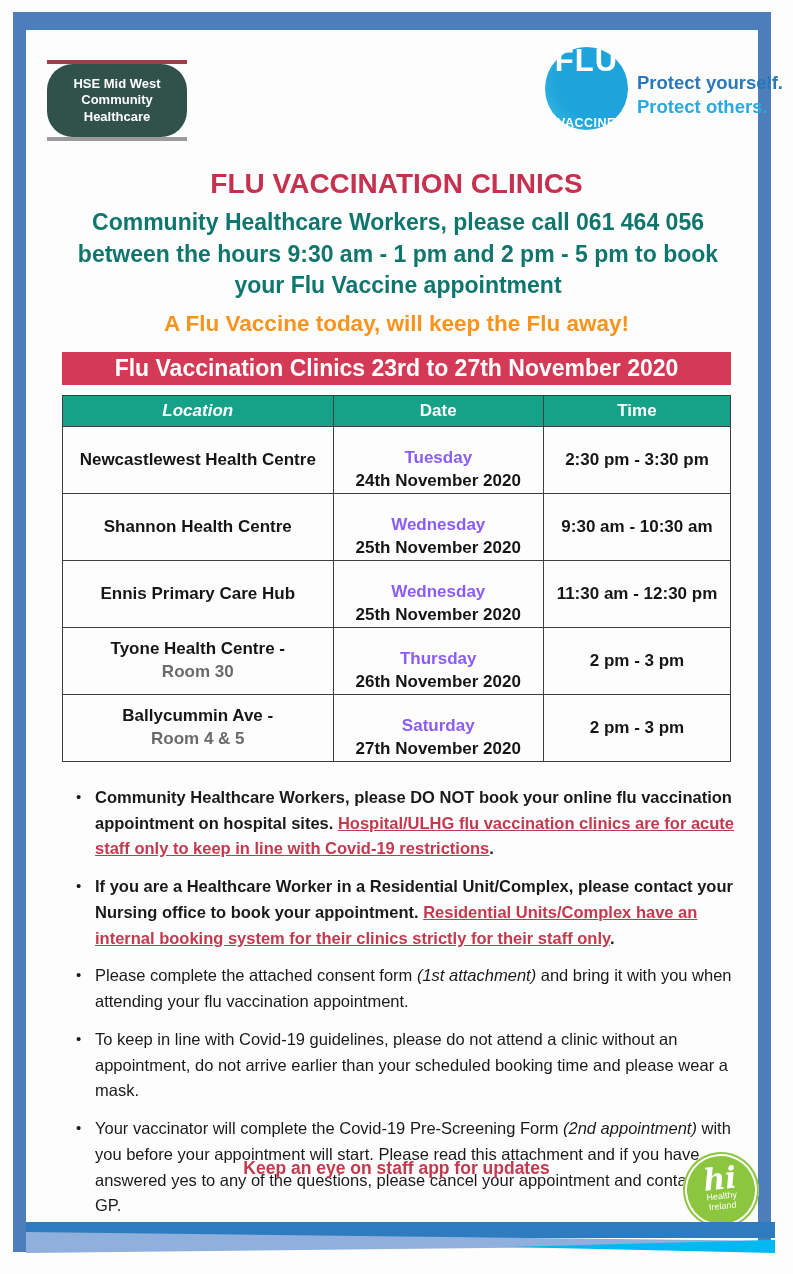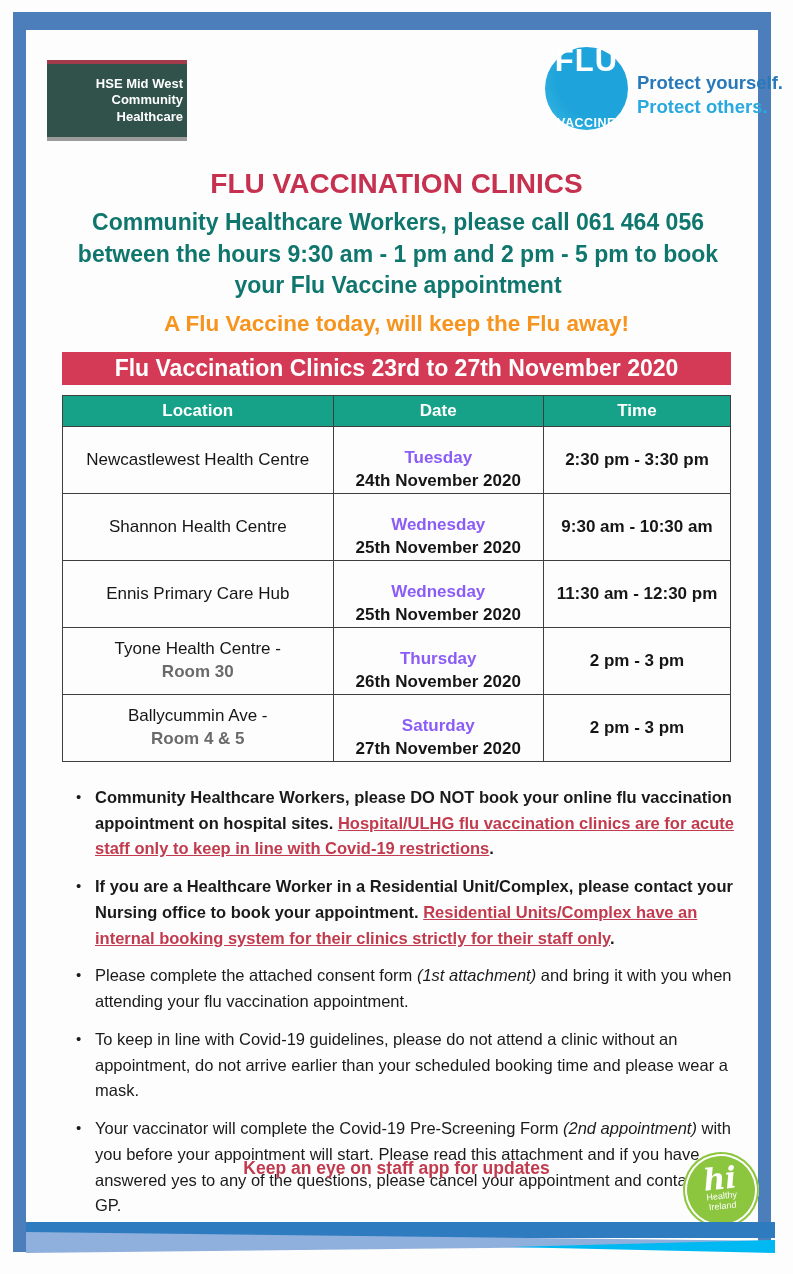--- a/index.html
+++ b/index.html
@@ -16,22 +16,22 @@
   .frame-left  { position:absolute; left:13px;  top:12px;  width:13px;  height:1240px; background:#4d7ebc; }
   .frame-right { position:absolute; left:758px; top:12px;  width:13px;  height:1240px; background:#4d7ebc; }
   .footer-deco { position:absolute; left:0; top:1212px; width:793px; height:50px; }
 
   
   .hse-logo {
     position:absolute; left:47px; top:60px; width:140px;
     border-top:4px solid #a23b4b; border-bottom:4px solid #9b9b9b;
   }
   .hse-logo-box {
-    background:#30524a; color:#fff; text-align:right;
-    font-size:13px; font-weight:bold; line-height:1.25; padding:12px 4px;
+    background:#30524a; color:#fff; text-align:center;
+    font-size:13px; font-weight:bold; line-height:1.25; padding:12px 4px;border-radius:26px;
   }
   .flu-logo {
     position:absolute; left:545px; top:47px; width:83px; height:83px;
     border-radius:50%;
     background:radial-gradient(circle at 62% 38%, #1ea4da 55%, #3fbbe6 100%);
     display:flex; flex-direction:column; align-items:center; justify-content:space-between;
     color:#fff; text-align:center;
   }
   .flu-logo .flu-big   { font-size:31px; font-weight:bold; letter-spacing:1px; line-height:0.9; }
   .flu-logo .flu-small { font-size:12.5px; font-weight:bold; letter-spacing:0.5px; }
@@ -62,24 +62,24 @@
   .clinic-table {
     position:absolute; left:62px; top:395px; width:669px;
     border-collapse:collapse; table-layout:fixed;
   }
   .clinic-table th, .clinic-table td { border:1px solid #3f3f3f; }
   .clinic-table th {
     background:#16a289; color:#fff; font-size:17px; font-weight:bold;
     height:31px; text-align:center;
   }
   .clinic-table td { height:67px; text-align:center; vertical-align:middle; font-size:17px; }
-  .col-loc  { width:40.5%; }
+  .col-loc  { width:40.5%;font-style:italic; }
   .col-date { width:31.5%; }
   .col-time { width:28%; }
-  .loc-main  { font-weight:normal; color:#161616; line-height:1.35;text-align:center; }
+  .loc-main  { font-weight:bold; color:#161616; line-height:1.35;text-align:center; }
   .loc-sub   { font-weight:bold; color:#6a6a6a; line-height:1.35; }
   .date-day  { color:#8b5cf6; font-weight:bold; line-height:1.35;margin-top:20px; }
   .date-full { color:#161616; font-weight:bold; line-height:1.35; }
   .time-cell { color:#161616; font-weight:bold; }
 
   
   .notes { position:absolute; left:72px; top:785px; width:668px; list-style:none; }
   .notes li {
     position:relative; padding-left:23px; margin-bottom:12px;
     font-size:16.5px; line-height:1.56; color:#1a1a1a;

